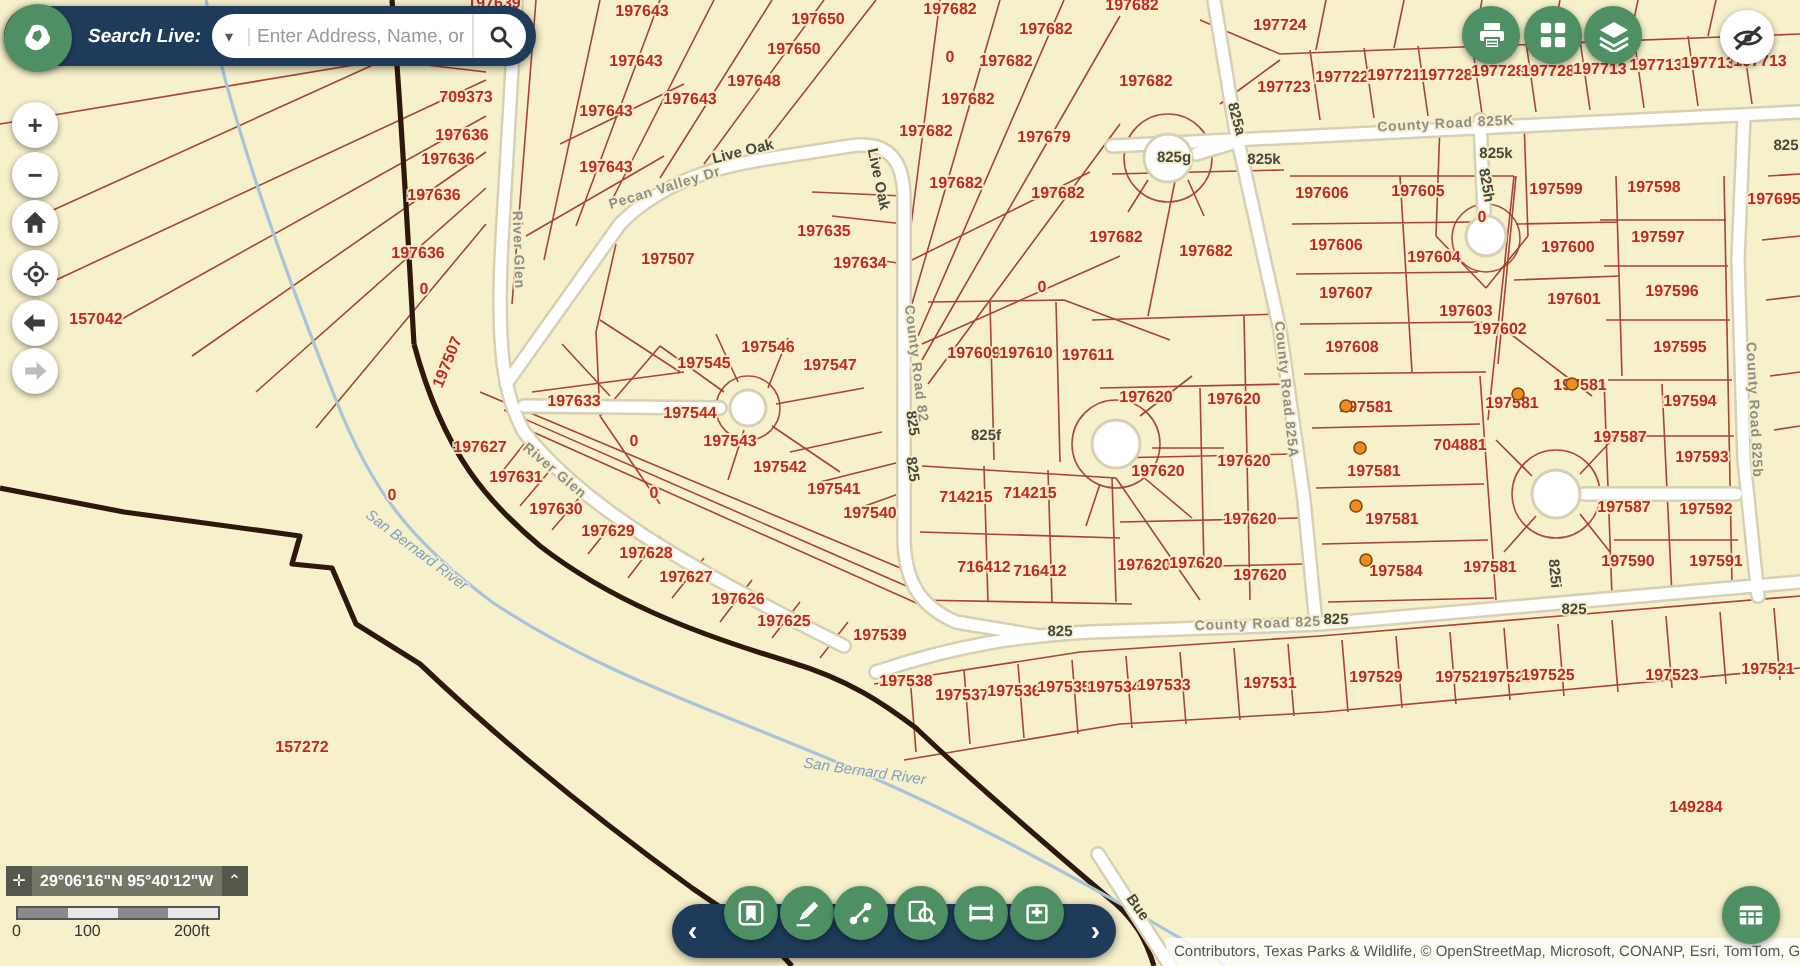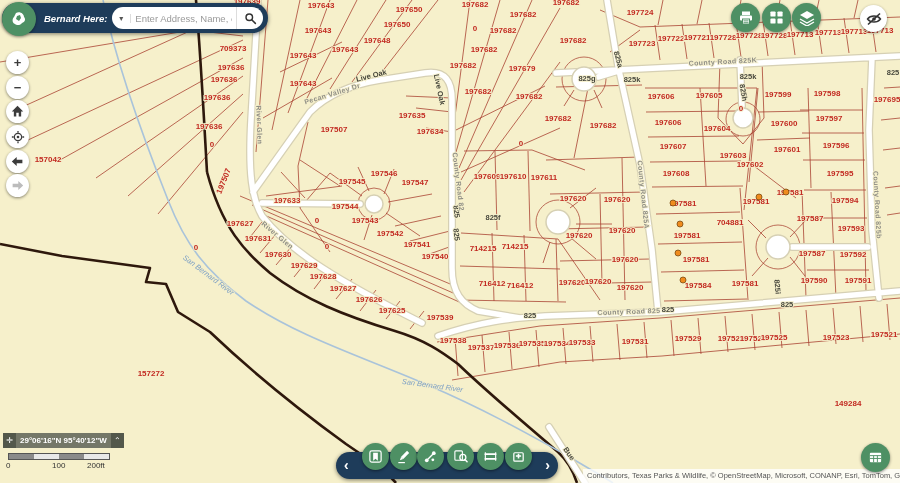--- a/index.html
+++ b/index.html
@@ -298,21 +298,21 @@
       </g>
   </svg>
 
   <div class="search-pill">
     <div class="logo">
       <svg width="20" height="20" viewBox="-10 -10 20 20">
         <path fill="#fff" d="M-3,-6 C1,-8 5,-5 5,-2 C7,0 6,3 3,4 C2,6 -2,7 -4,5 C-7,4 -7,0 -5,-2 Z"></path>
         <path fill="#4e9064" d="M-2,-3 L1,-4 L2,-1 L0,2 L-3,0 Z"></path>
       </svg>
     </div>
-    <span class="search-label">Bernard Here:</span>
+    <span class="search-label">Search Live:</span>
     <div class="search-box">
       <span class="caret-btn">▾</span>
       <input class="search-input" placeholder="Enter Address, Name, or ID" style="">
       <span class="search-go">
         <svg width="13" height="13" viewBox="-8 -8 16 16">
           <circle cx="-1.5" cy="-1.5" r="4" fill="none" stroke="#333" stroke-width="1.8"></circle>
           <line x1="1.5" y1="1.5" x2="6" y2="6" stroke="#333" stroke-width="1.8" stroke-linecap="round"></line>
         </svg>
       </span>
     </div>
@@ -383,21 +383,21 @@
     <span class="mini">⌃</span>
   </div>
   <div class="scalebar">
     <span></span>
       <span></span>
       <span></span>
       <span></span>
   </div>
   <div class="scalelabels">
     <b style="left:1px">0</b>
-    <b style="left:47px">100</b>
+    <b style="left:32px">100</b>
     <b style="left:82px">200ft</b>
   </div>
 
   <div class="btoolbar">
     <span class="chev" style="left:8px">‹</span>
     <span class="chev" style="right:8px">›</span>
   </div>
   <div class="circle-btn greenb toolbtn" style="left:361.5px">
     <svg width="15" height="15" viewBox="-8 -8 16 16">
       <rect x="-6" y="-6" width="12" height="12" rx="2" fill="none" stroke="#fff" stroke-width="1.3"></rect>

